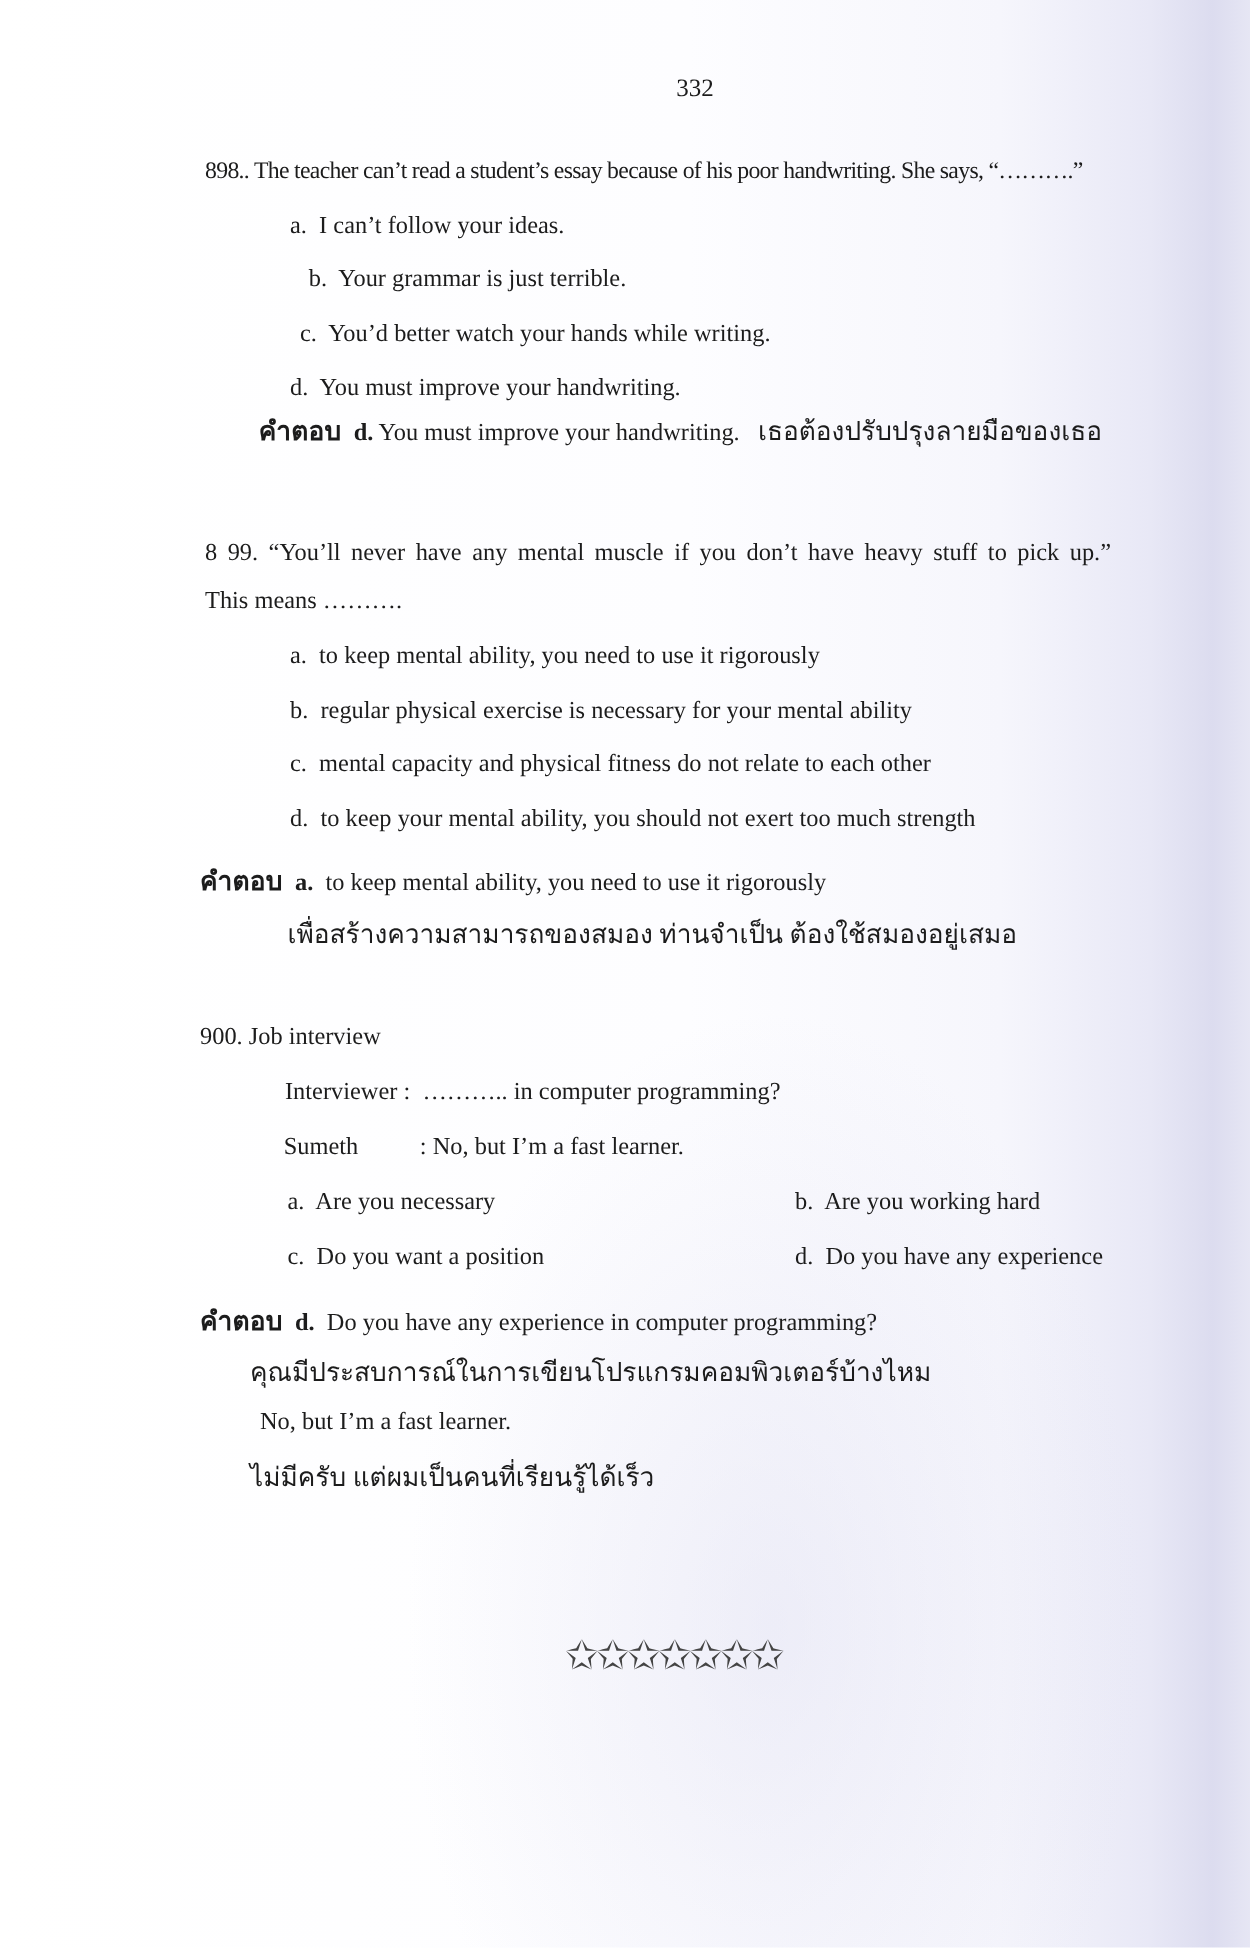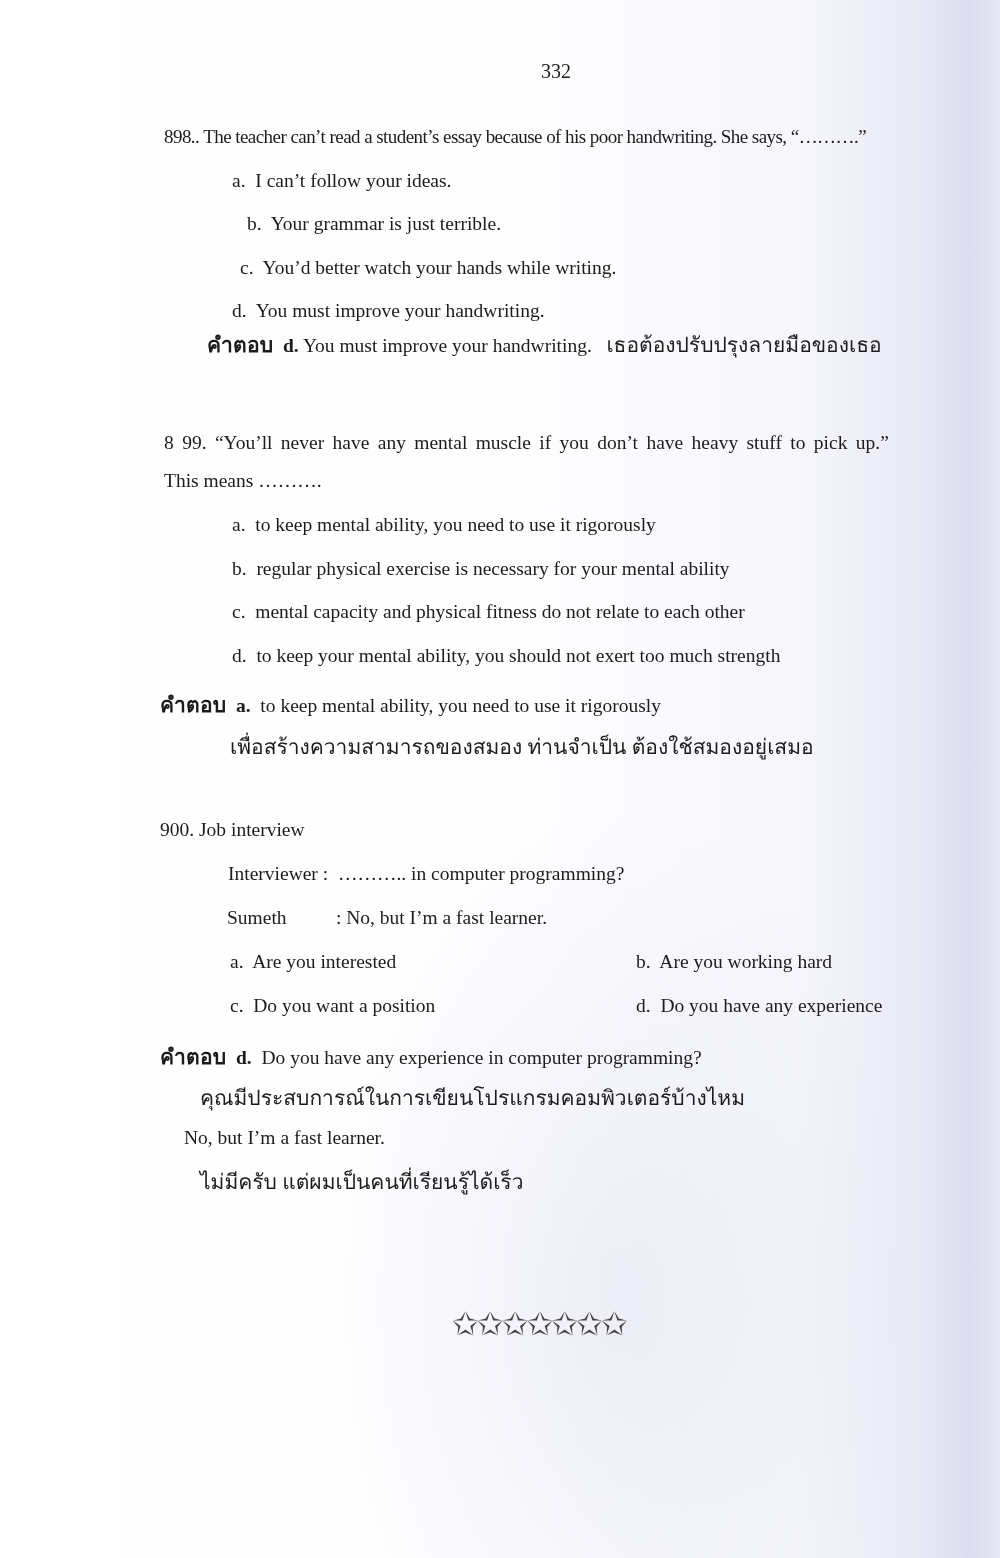--- a/index.html
+++ b/index.html
@@ -96,37 +96,37 @@
   <div class="ab t" style="left:194px; top:863px;margin-left:34px;">
     <span>Interviewer :</span>&nbsp;
     <span>……….. in computer programming?</span>
   </div>
   <div class="ab t" style="left:194px; top:907px;margin-left:33px;">
     <span style="display:inline-block; width:104px;">Sumeth</span>
     <span>: No, but I’m a fast learner.</span>
   </div>
   <div class="ab t" style="left:230px; top:951px;">
     <span>a.</span>&nbsp;
-    <span>Are you interested</span>
+    <span>Are you necessary</span>
   </div>
   <div class="ab t" style="left:636px; top:951px;">
     <span>b.</span>&nbsp;
     <span>Are you working hard</span>
   </div>
   <div class="ab t" style="left:230px; top:995px;">
     <span>c.</span>&nbsp;
     <span>Do you want a position</span>
   </div>
   <div class="ab t" style="left:636px; top:995px;">
     <span>d.</span>&nbsp;
     <span>Do you have any experience</span>
   </div>
   <div class="ab t" style="left:160px; top:1040px;">
     <span class="ans-label">คำตอบ</span>&nbsp;
     <span class="bold">d.</span>&nbsp;
     <span>Do you have any experience in computer programming?</span>
   </div>
   <div class="ab thai" style="left:200px; top:1081px;">คุณมีประสบการณ์ในการเขียนโปรแกรมคอมพิวเตอร์บ้างไหม</div>
-  <div class="ab t" style="left:184px; top:1127px;">No, but I’m a fast learner.</div>
+  <div class="ab t" style="left:208px; top:1127px;">No, but I’m a fast learner.</div>
   <div class="ab thai" style="left:200px; top:1165px;text-align:right;">ไม่มีครับ แต่ผมเป็นคนที่เรียนรู้ได้เร็ว</div>
 </div>
 
 <div class="ab stars">✩✩✩✩✩✩✩</div>
 
 </body></html>

